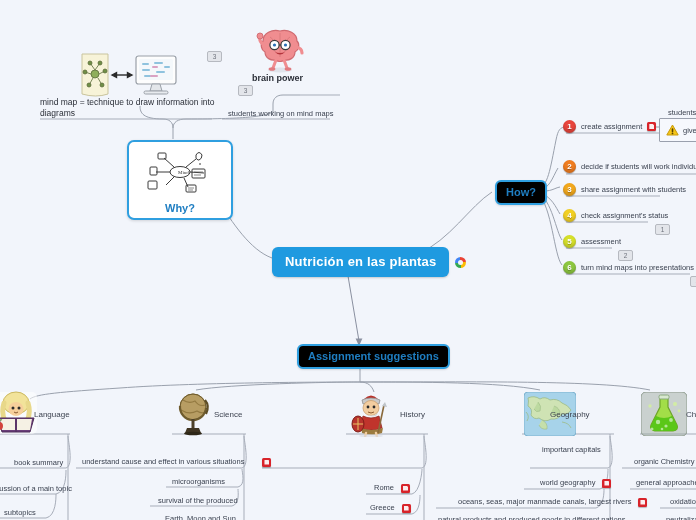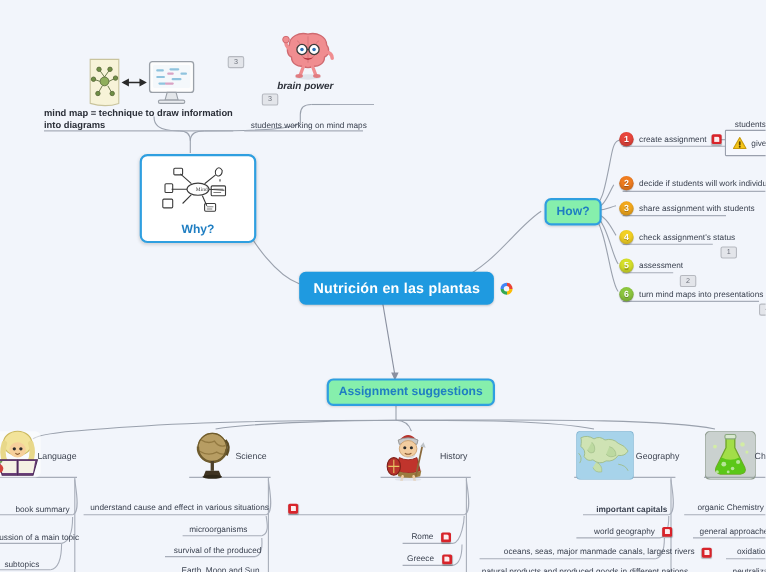--- a/index.html
+++ b/index.html
@@ -18,21 +18,21 @@
 
   
   .root-node{
     background:#1f9ae0;color:#ffffff;border-radius:6px;
     font-size:13px;font-weight:bold;letter-spacing:.2px;
     padding:7px 13px 8px 13px;white-space:nowrap;
     box-shadow:0 1px 2px rgba(0,0,0,.18);
   }
   
   .frame-node{
-    background:#86efac;border:2px solid #2f9fe0;border-radius:6px;
+    background:#000000;border:2px solid #2f9fe0;border-radius:6px;
     color:#1f7ec2;font-size:11px;font-weight:bold;
     padding:4px 9px 5px 9px;white-space:nowrap;
     box-shadow:0 1px 2px rgba(0,0,0,.12);
   }
   .img-frame-node{
     background:#ffffff;border:2px solid #2f9fe0;border-radius:7px;
     padding:5px 6px 4px 6px;box-shadow:0 1px 3px rgba(0,0,0,.14);
     text-align:center;
   }
   .img-frame-node .cap{
@@ -40,22 +40,22 @@
   }
 
   
   .leaf{
     font-size:7.5px;color:#3b4250;white-space:nowrap;line-height:11px;
     padding:0 2px 1px 2px;
   }
   .cap-label{
     font-size:8px;color:#3d4350;white-space:nowrap;font-weight:normal;
   }
-  .cap-label.bold{font-weight:bold;font-size:9px;color:#2b2f38;font-style:italic;}
-  .cap-label.b2{font-weight:bold;font-size:8.5px;color:#2b2f38;line-height:11px;white-space:normal;width:180px;}
+  .cap-label.bold{font-weight:bold;font-size:9px;color:#2b2f38;}
+  .cap-label.b2{font-weight:normal;font-size:8.5px;color:#2b2f38;line-height:11px;white-space:normal;width:180px;}
 
   
   .numrow{display:flex;align-items:center;gap:5px;white-space:nowrap;}
   .numrow .txt{font-size:7.5px;color:#3b4250;}
   .bullet{
     width:13px;height:13px;border-radius:50%;flex:none;
     color:#ffffff;font-size:8px;font-weight:bold;
     display:flex;align-items:center;justify-content:center;
     box-shadow:inset 0 -2px 3px rgba(0,0,0,.18),0 1px 1px rgba(0,0,0,.25);
     text-shadow:0 1px 1px rgba(0,0,0,.35);
@@ -453,22 +453,22 @@
     <svg width="52" height="44" viewBox="0 0 52 44" xmlns="http://www.w3.org/2000/svg">
       <rect x="0" y="0" width="52" height="44" rx="4" fill="#a7d3ea" stroke="#7fb3d0" stroke-width="1"></rect>
       <path d="M4,6 q6,-3 12,1 q5,-3 10,1 q7,-2 12,3 q6,2 9,7 q-3,5 -9,4 q-4,6 -11,5 q-6,4 -12,-1 q-5,2 -8,-3 q2,-6 -3,-9 q1,-6 0,-8 Z" fill="#cfe3b4" stroke="#9dbb86" stroke-width=".8"></path>
       <path d="M14,10 q4,4 2,9 q-4,2 -6,-2" fill="#bcd9a0" stroke="#9dbb86" stroke-width=".6"></path>
       <path d="M30,14 q6,2 6,8 q-5,3 -9,-1" fill="#bcd9a0" stroke="#9dbb86" stroke-width=".6"></path>
       <path d="M18,28 q6,3 5,9 q-6,1 -8,-4" fill="#c5dfaa" stroke="#9dbb86" stroke-width=".6"></path>
       <path d="M38,30 q7,1 9,6" fill="none" stroke="#9dbb86" stroke-width=".8"></path>
       <path d="M2,20 q4,4 1,9" fill="none" stroke="#9dbb86" stroke-width=".8"></path>
     </svg>
   </div>
-  <div class="abs cap-label" style="left:578px;top:410px;">Geography</div>
-  <div class="abs leaf" style="left:540px;top:457px;font-weight:bold;">important capitals</div>
+  <div class="abs cap-label" style="left:550px;top:410px;">Geography</div>
+  <div class="abs leaf" style="left:540px;top:444px;">important capitals</div>
   <div class="abs numrow" style="left:538px;top:477px;">
     <span class="leaf">world geography</span>
     <span class="icon-pdf"></span>
   </div>
   <div class="abs numrow" style="left:440px;top:496px;margin-left:16px;">
     <span class="leaf">oceans, seas, major manmade canals,  largest rivers</span>
     <span class="icon-pdf"></span>
   </div>
   <div class="abs leaf" style="left:436px;top:514px;">natural products and produced goods in different nations</div>
 

